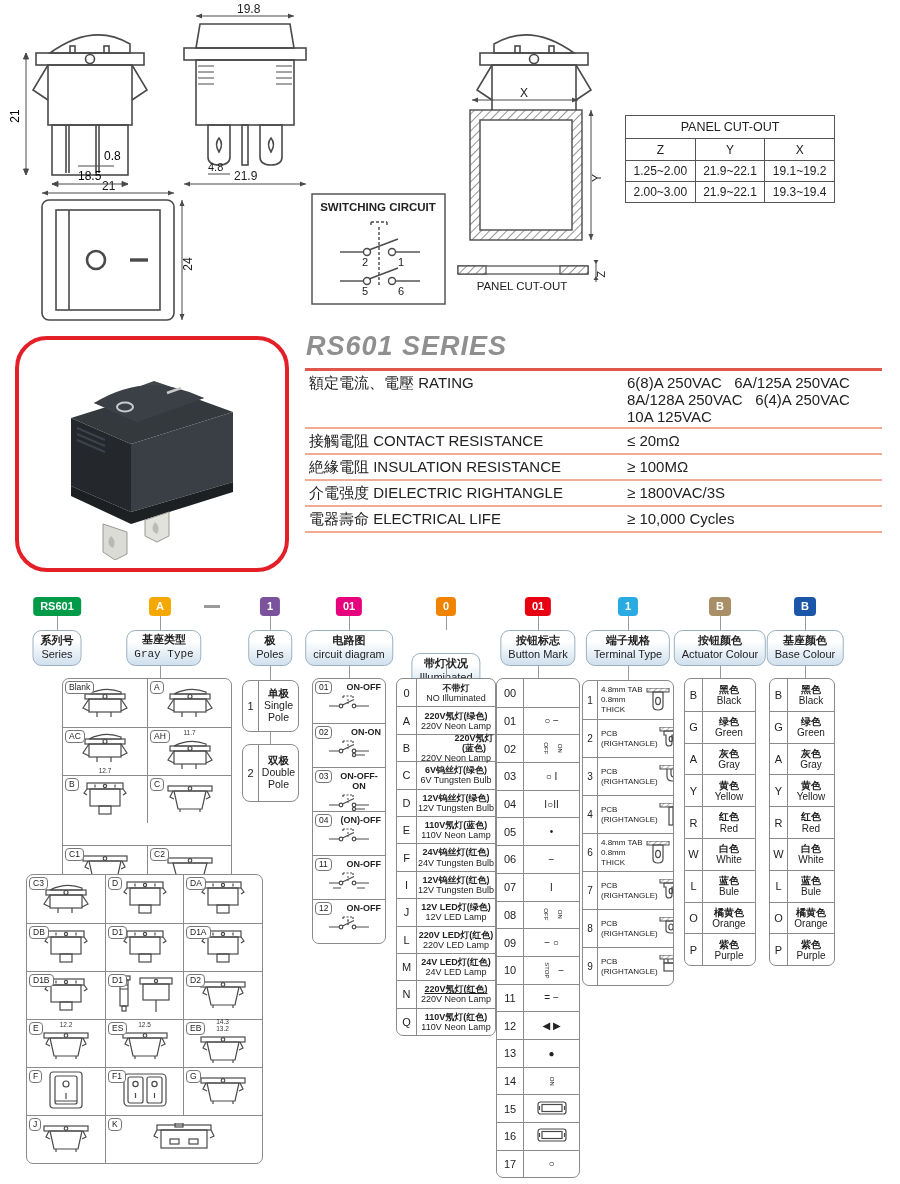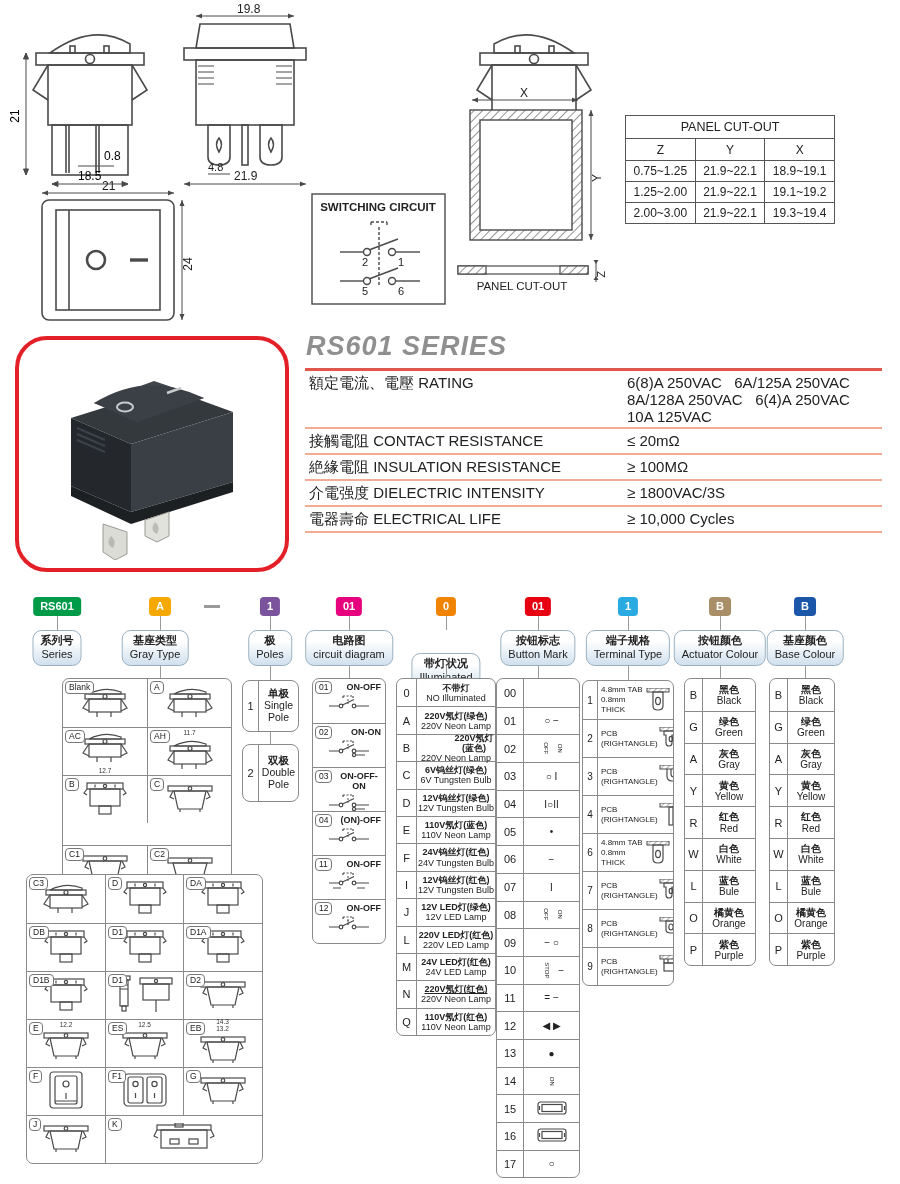--- a/index.html
+++ b/index.html
@@ -189,25 +189,20 @@
     <tbody id="ptable-body">
         <tr>
           <th class="tt" colspan="3">PANEL CUT-OUT</th>
         </tr>
         <tr>
           <th style="height: 19px;">Z</th>
           <th style="height: 19px;">Y</th>
           <th style="height: 19px;">X</th>
         </tr>
         <tr>
-          <td style="height: 18px;">0.75~1.25</td>
-          <td style="height: 18px;">21.9~22.1</td>
-          <td style="height: 18px;">18.9~19.1</td>
-        </tr>
-        <tr>
           <td style="height: 18px;">1.25~2.00</td>
           <td style="height: 18px;">21.9~22.1</td>
           <td style="height: 18px;">19.1~19.2</td>
         </tr>
         <tr>
           <td style="height: 18px;">2.00~3.00</td>
           <td style="height: 18px;">21.9~22.1</td>
           <td style="height: 18px;">19.3~19.4</td>
         </tr>
       </tbody>
@@ -243,39 +238,39 @@
       </div>
       <div class="srow">
         <div class="lab">接觸電阻 CONTACT RESISTANCE</div>
         <div class="val"><div>≤ 20mΩ</div></div>
       </div>
       <div class="srow">
         <div class="lab">絶緣電阻 INSULATION RESISTANCE</div>
         <div class="val"><div>≥ 100MΩ</div></div>
       </div>
       <div class="srow">
-        <div class="lab">介電强度 DIELECTRIC INTENSITY</div>
+        <div class="lab">介電强度 DIELECTRIC RIGHTANGLE</div>
         <div class="val"><div>≥ 1800VAC/3S</div></div>
       </div>
       <div class="srow">
         <div class="lab">電器壽命 ELECTRICAL LIFE</div>
         <div class="val"><div>≥ 10,000 Cycles</div></div>
       </div>
     </div>
 
   <div id="ordering">
       <div class="badge" style="left: 57px; background: rgb(0, 155, 72);">RS601</div>
       <div class="vline" style="left: 57px; top: 616px; height: 14px;"></div>
       <div class="lbox" style="left: 57px;">
         <div class="zh">系列号</div>
         <div class="en">Series</div>
       </div>
       <div class="badge" style="left: 160px; background: rgb(245, 168, 0);">A</div>
       <div class="vline" style="left: 160px; top: 616px; height: 14px;"></div>
-      <div class="lbox" style="left: 155px;">
+      <div class="lbox" style="left: 164px; font-family: Liberation Mono, monospace;">
         <div class="zh">基座类型</div>
         <div class="en">Gray Type</div>
       </div>
       <div class="vline" style="left: 160px; top: 666px; height: 12px;"></div>
       <div class="badge" style="left: 270px; background: rgb(123, 83, 157);">1</div>
       <div class="vline" style="left: 270px; top: 616px; height: 14px;"></div>
       <div class="lbox" style="left: 270px;">
         <div class="zh">极</div>
         <div class="en">Poles</div>
       </div>

